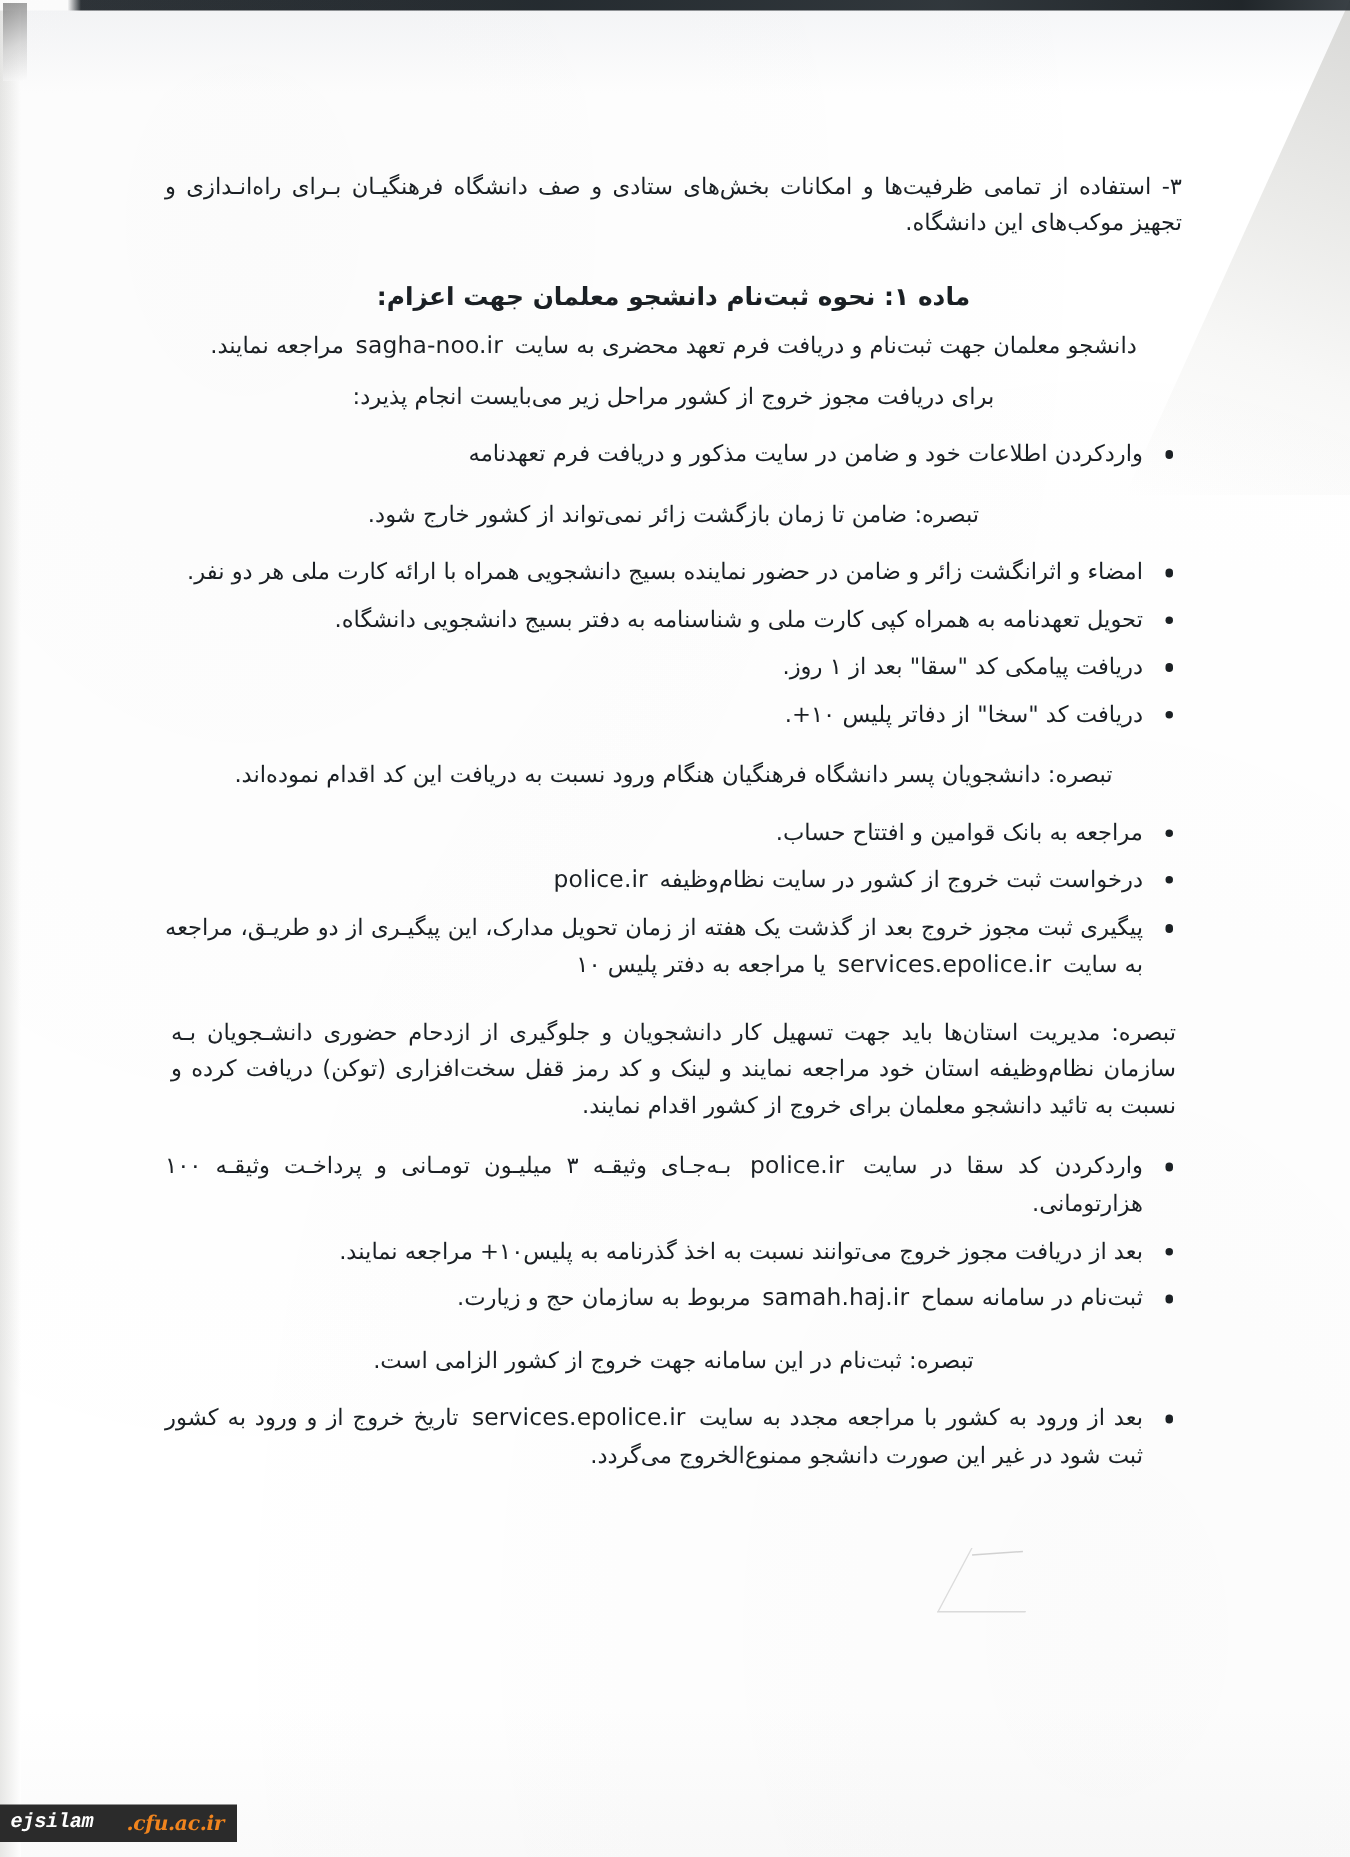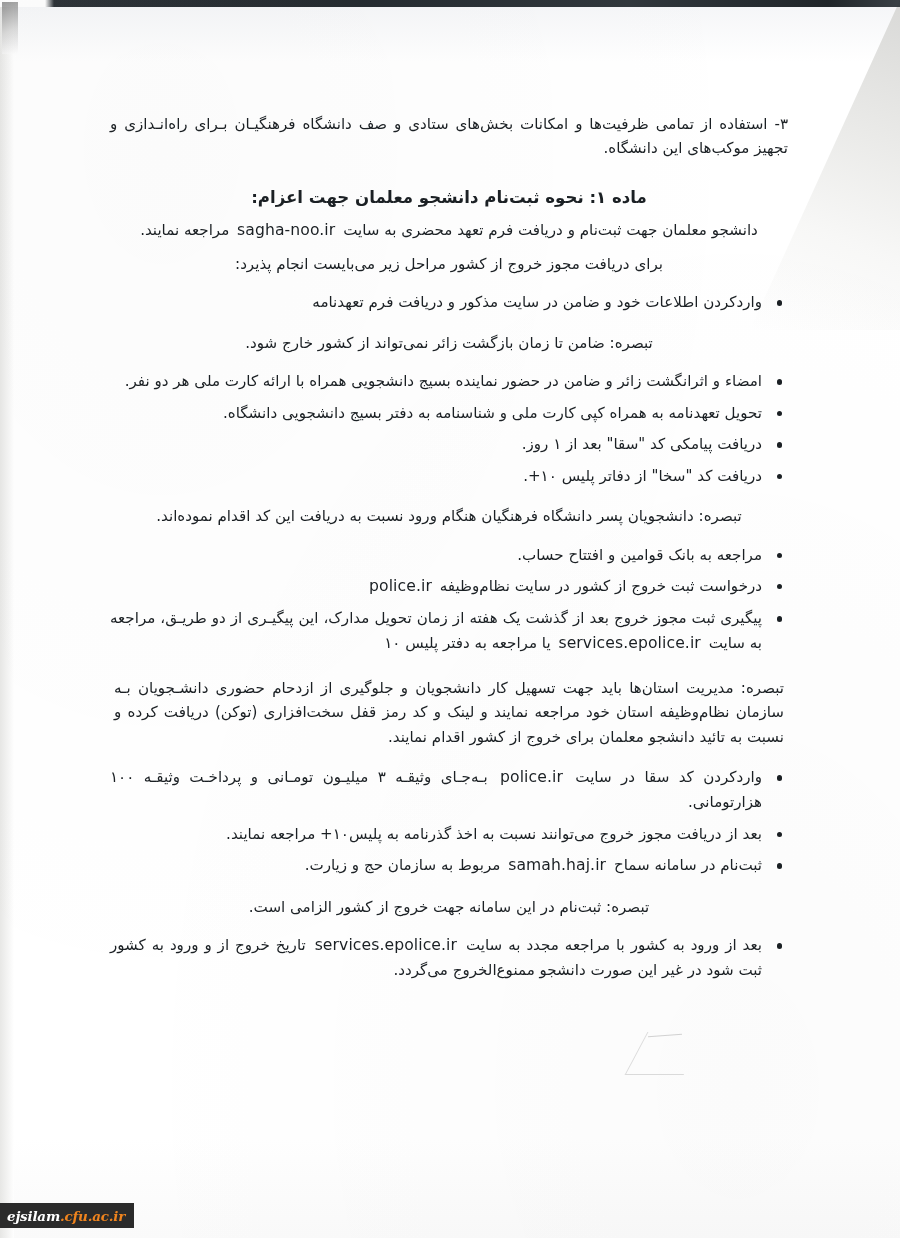--- a/index.html
+++ b/index.html
@@ -192,21 +192,21 @@
     align-items: center;
     background: #2b2b2b;
     font-family: "DejaVu Serif", "Liberation Serif", serif;
     font-style: italic;
     font-weight: bold;
     font-size: 13.5px;
     letter-spacing: -.2px;
     direction: ltr;
   }
   #watermark-name { color: #ffffff; }
-  #watermark-domain { color: #f0841e; }
+  #watermark-domain { color: #f0841e; margin-left: 22px; }
 </style>
 </head>
 <body>
 
 <div id="scan-page">
 
   <div id="paper-tint"></div>
   <div id="page-lift-shadow"></div>
   <div id="page-lift-edge"></div>
   <div id="scan-left-edge"></div>
@@ -286,17 +286,17 @@
     </ul>
 
   </div>
 
   <div id="fold-crease"></div>
   <div id="fold-crease-2"></div>
 
   <div id="scan-softener"></div>
 
   <div id="site-watermark" style="background: rgb(43, 43, 43);">
-    <span id="watermark-name" style="color: rgb(255, 255, 255);">ejsilam</span>
+    <span id="watermark-name" style="color: rgb(255, 255, 255); font-family: Liberation Mono, monospace;">ejsilam</span>
       <span id="watermark-domain" style="color: rgb(240, 132, 30);">.cfu.ac.ir</span>
   </div>
 
 </div>
 
 </body></html>

